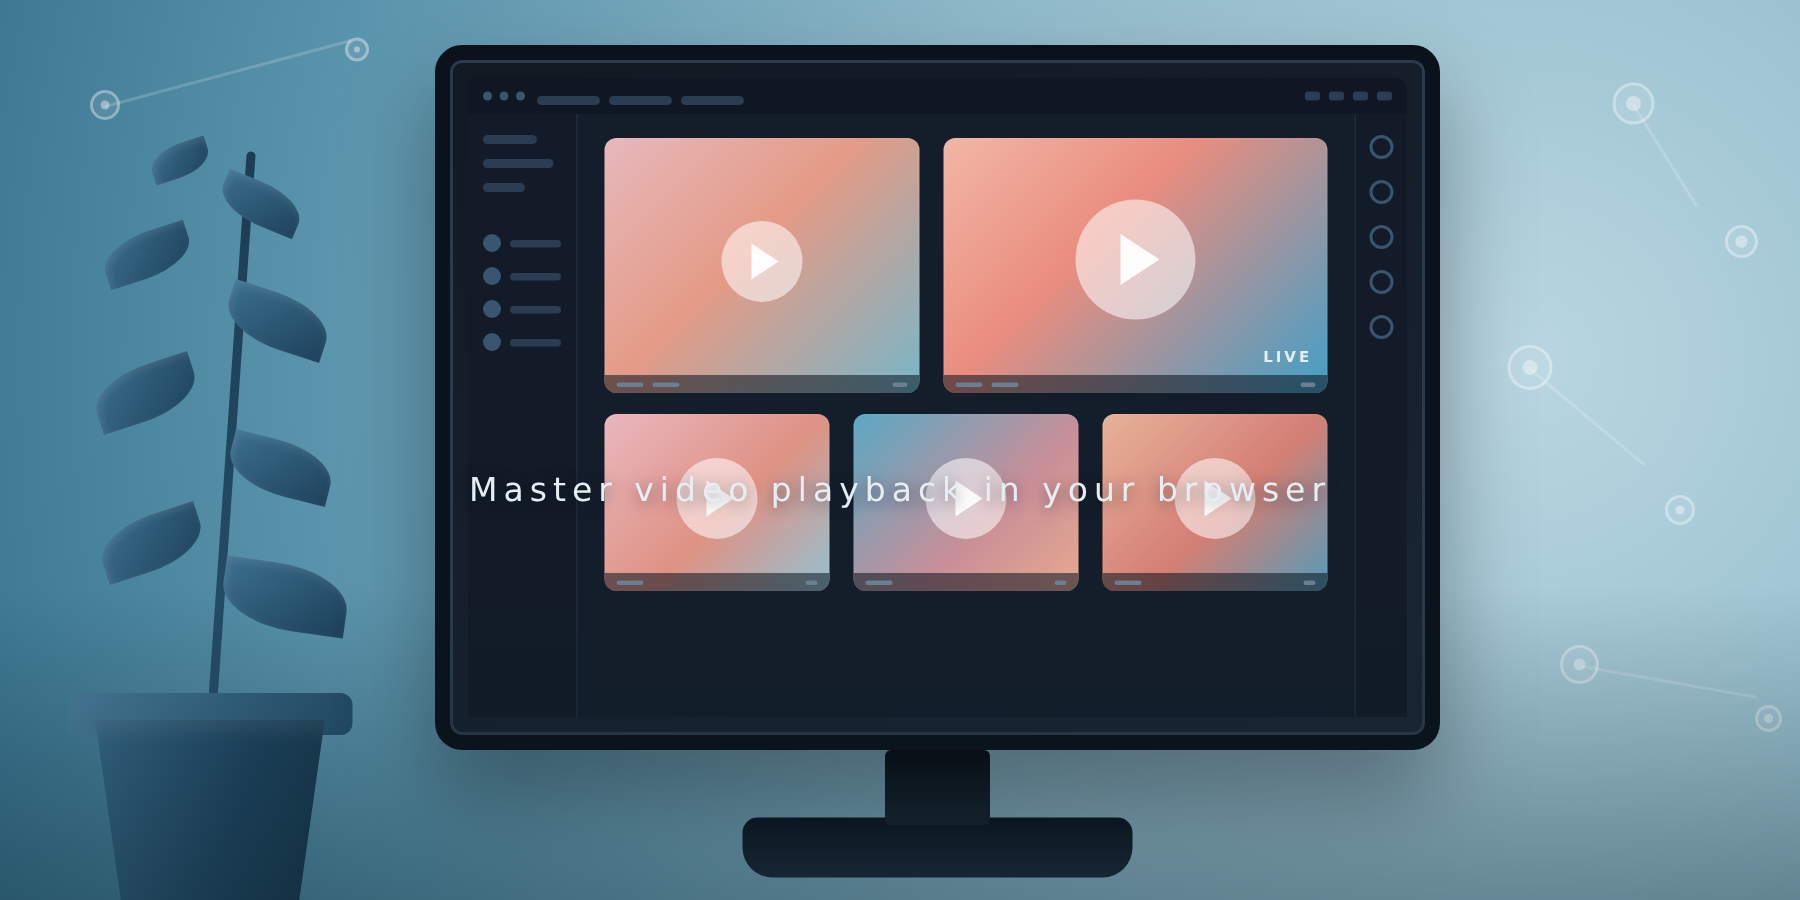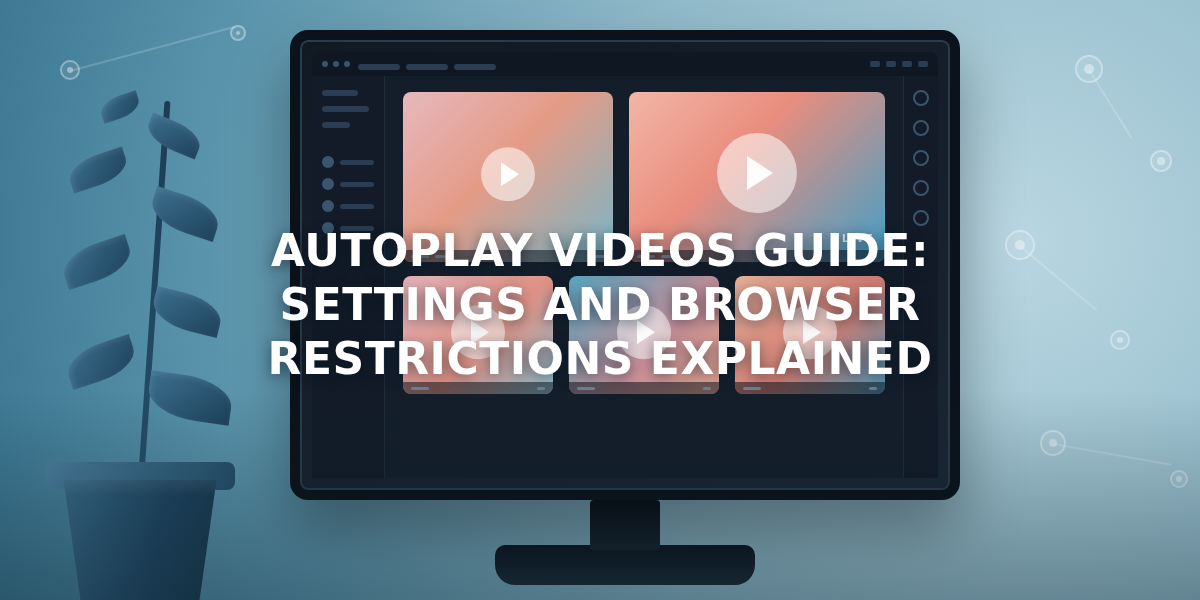--- a/index.html
+++ b/index.html
@@ -243,16 +243,16 @@
         <div class="rb-ic"></div>
         <div class="rb-ic"></div>
         <div class="rb-ic"></div>
       </div>
     </div>
   </div>
 
   <div class="vignette"></div>
 
   <div class="overlay">
-    <div class="title">AUTOPLAY VIDEOS GUIDE: SETTINGS AND BROWSER RESTRICTIONS EXPLAINED</div>
+    <div class="subtitle">Master video playback in your browser</div>
   </div>
 
 </div>
 
 </body></html>

